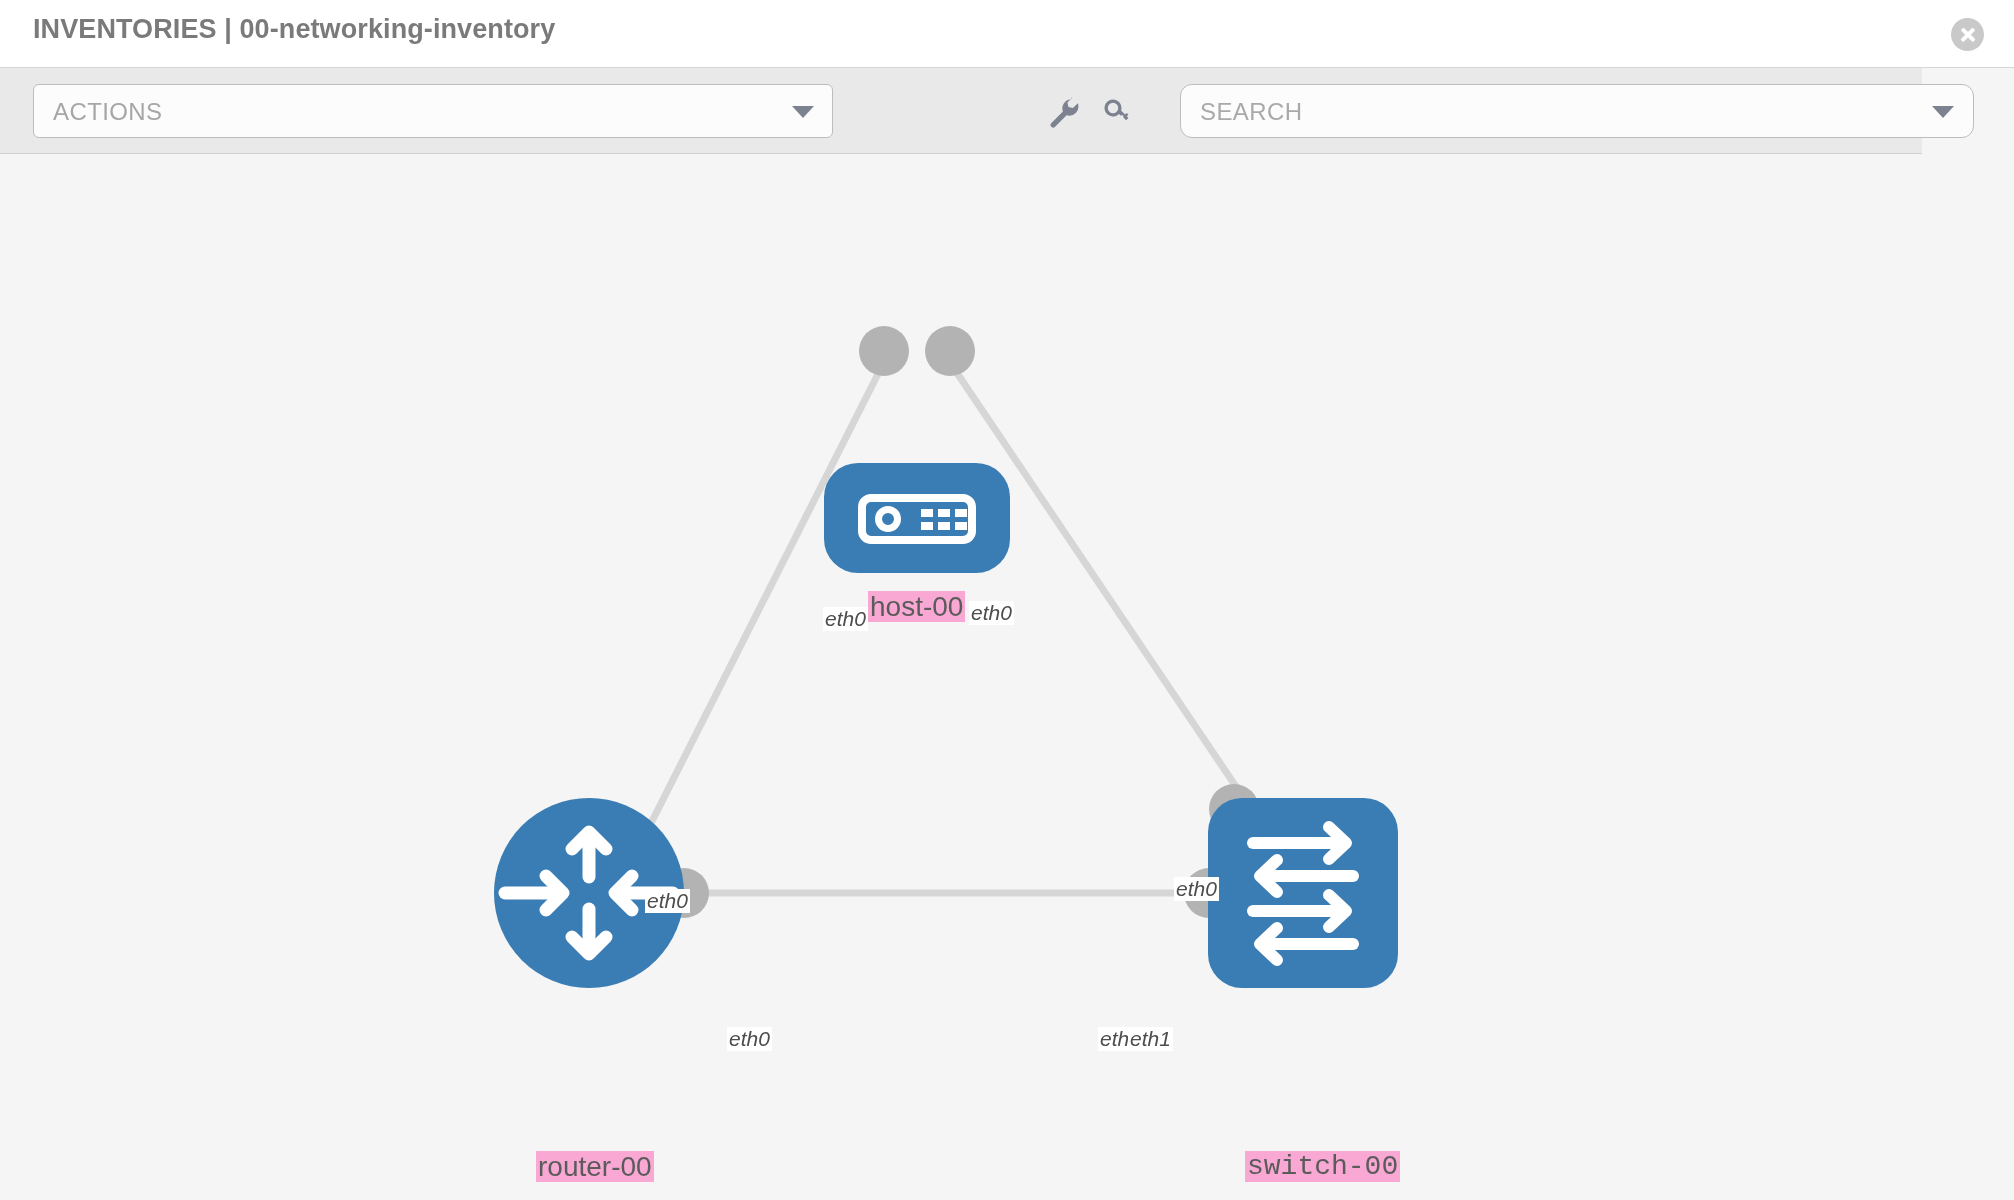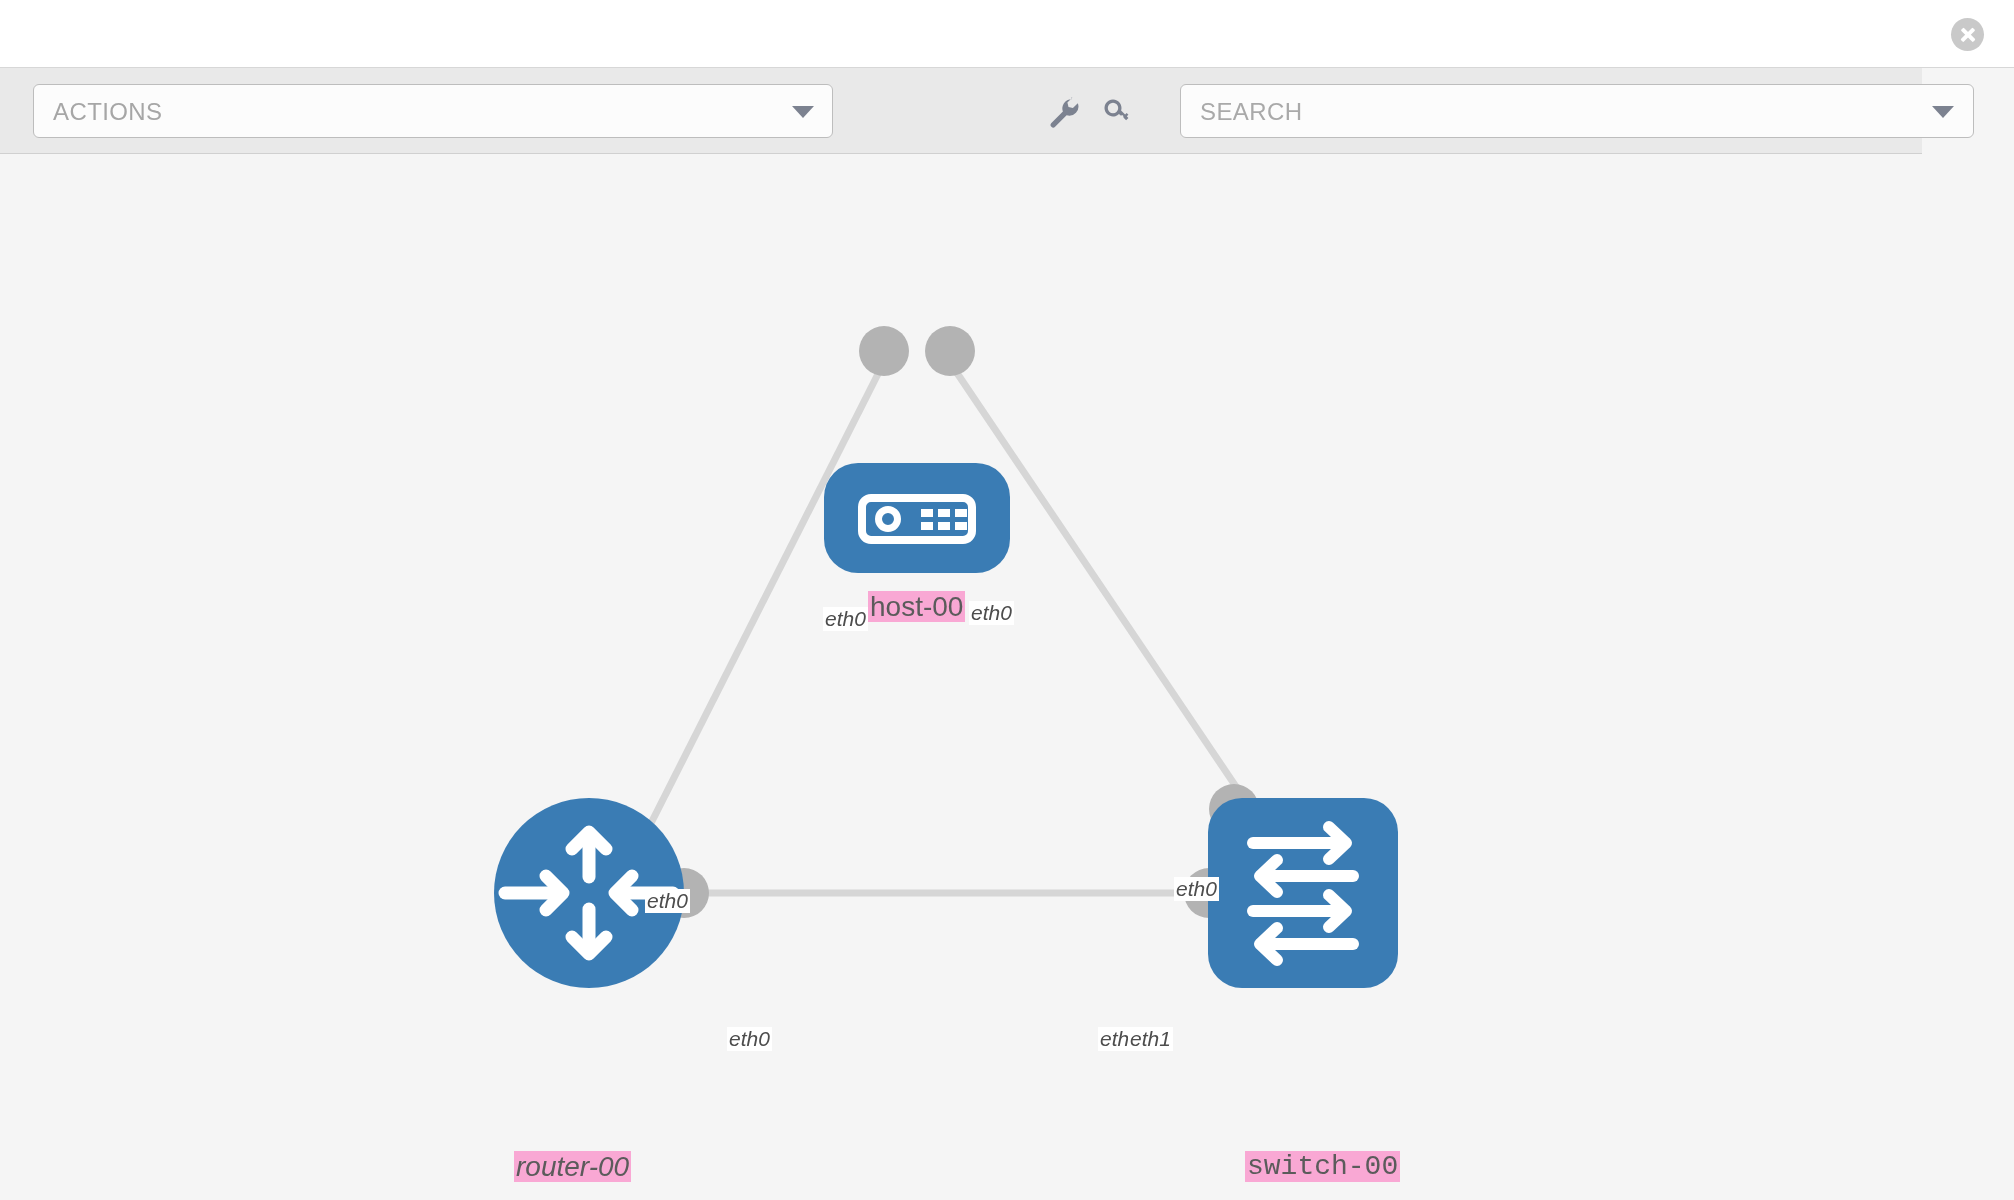--- a/index.html
+++ b/index.html
@@ -110,21 +110,21 @@
   .tool-icon.key    { left: 1100px; }
 
   .search-box {
     position: absolute;
     left: 1180px;
     top: 16px;
     width: 794px;
     height: 54px;
     background: #fcfcfc;
     border: 1px solid #bdbdbd;
-    border-radius: 6px;
+    border-radius: 12px;
     box-sizing: border-box;
     cursor: text;
     text-align: right;
   }
   .search-box .label {
     position: absolute;
     left: 19px;
     top: 13px;
     font-size: 24px;
     color: #a9a9a9;
@@ -168,20 +168,21 @@
     line-height: 1.12;
     font-style: italic;
   }
 </style>
 </head>
 <body>
 
 <div id="app">
 
   <div class="header">
+    <div class="header-title">INVENTORIES | 00-networking-inventory</div>
     <div class="close-btn">
       <span class="bar a"></span>
       <span class="bar b"></span>
     </div>
   </div>
 
   <div class="toolbar">
 
     <div class="actions-select">
       <span class="label">ACTIONS</span>
@@ -277,17 +278,17 @@
     <span class="node-label" style="left:868px; top:436px;">host-00</span>
 
     <span class="iface-label" style="left:645px; top:734px;">eth0</span>
 
     <span class="iface-label" style="left:1174px; top:722px;">eth0</span>
 
     <span class="iface-label" style="left:727px; top:872px;">eth0</span>
     <span class="iface-label" style="left:1098px; top:872px;">eth</span>
     <span class="iface-label" style="left:1120px; top:872px;margin-left:8px;">eth1</span>
 
-    <span class="node-label" style="left:514px; top:996px;font-style:italic;">router-00</span>
+    <span class="node-label" style="left:536px; top:996px;">router-00</span>
     <span class="node-label" style="left:1245px; top:996px;font-family:Liberation Mono, monospace;">switch-00</span>
 
   </div>
 </div>
 
 </body></html>

